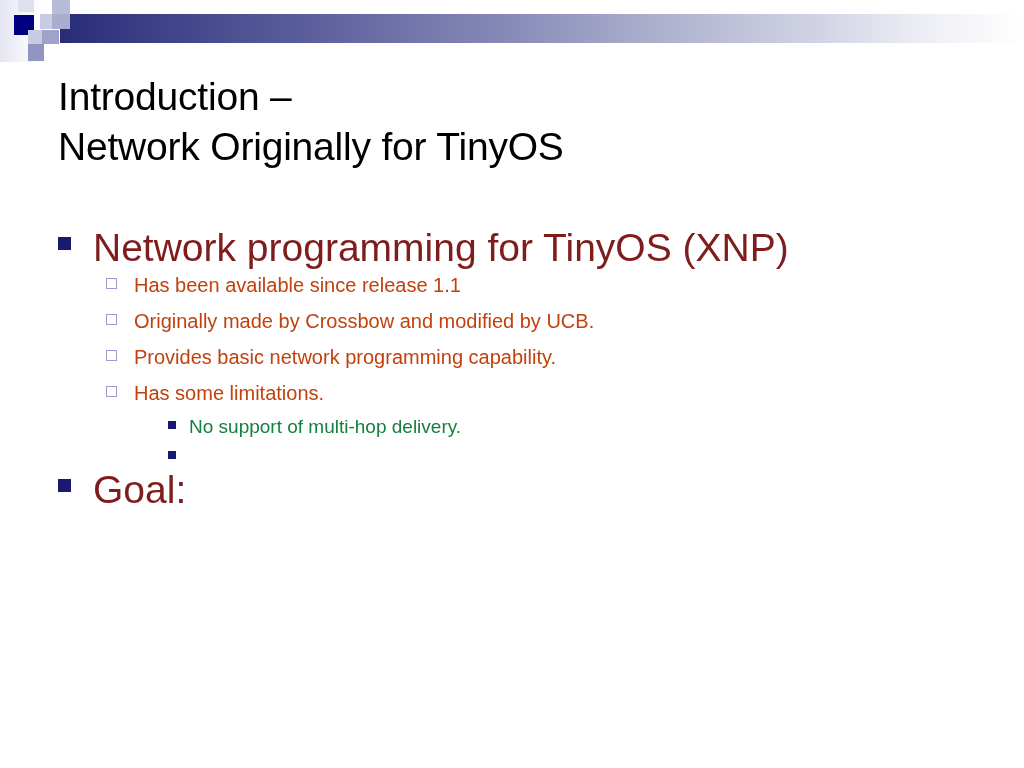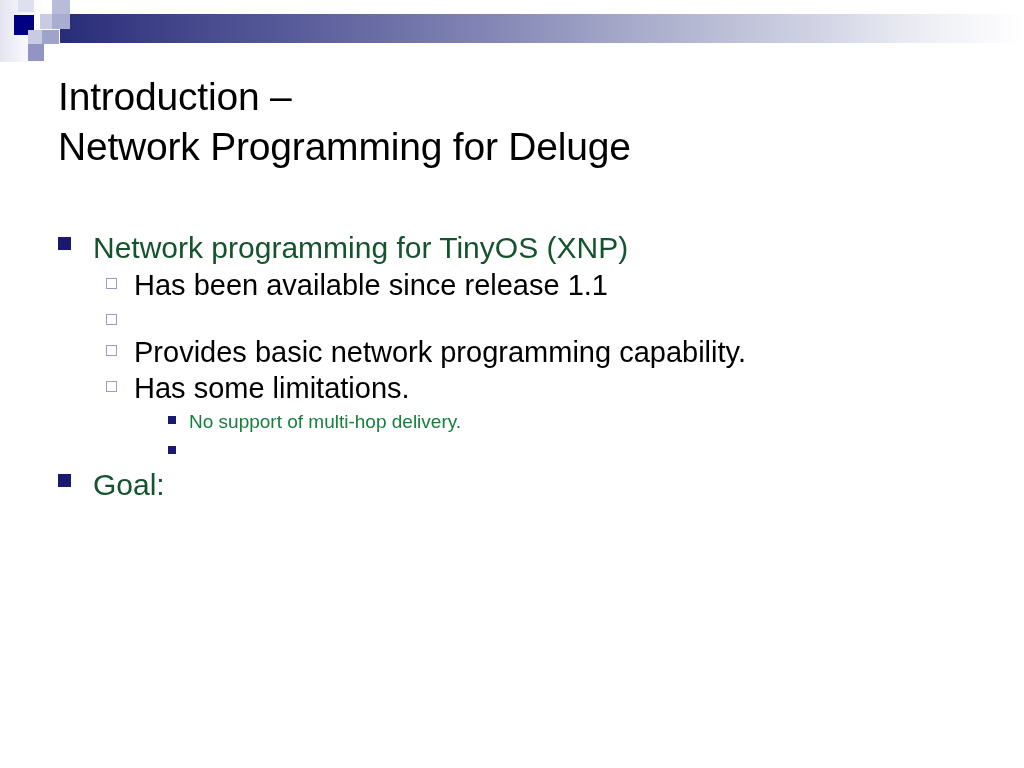--- a/index.html
+++ b/index.html
@@ -103,23 +103,23 @@
     align-items: center;
     margin-right: 20px;
   }
   .lvl1 .marker i {
     display: block;
     width: 13px;
     height: 13px;
     background: #191970;
   }
   .lvl1 .text {
-    font-size: 30px;
+    font-size: 39px;
     line-height: 39px;
-    color: #14532d;
+    color: #7f1d1d;
   }
 
   
   .lvl2 {
     margin-left: 48px;
     margin-bottom: 3px;
   }
   .lvl2 .marker {
     width: 14px;
     height: 28px;
@@ -130,23 +130,23 @@
   }
   .lvl2 .marker i {
     display: block;
     width: 11px;
     height: 11px;
     border: 1px solid #9a9ccb;
     background: transparent;
     box-sizing: border-box;
   }
   .lvl2 .text {
-    font-size: 29px;
+    font-size: 20px;
     line-height: 33px;
-    color: #000000;
+    color: #c2410c;
   }
 
   
   .lvl3 {
     margin-left: 110px;
     margin-bottom: 3px;
   }
   .lvl3 .marker {
     width: 10px;
     height: 24px;
@@ -184,40 +184,41 @@
         <div class="sq" style="left: 40px; top: 14px; width: 18px; height: 15px; background: rgb(201, 203, 226);"></div>
         <div class="sq" style="left: 52px; top: 14px; width: 18px; height: 15px; background: rgb(170, 173, 208);"></div>
         <div class="sq" style="left: 28px; top: 30px; width: 17px; height: 14px; background: rgb(201, 203, 226);"></div>
         <div class="sq" style="left: 42px; top: 30px; width: 17px; height: 14px; background: rgb(159, 162, 201);"></div>
         <div class="sq" style="left: 28px; top: 44px; width: 16px; height: 17px; background: rgb(146, 149, 196);"></div>
       </div>
   </div>
 
   <div class="title">
     <div class="title-line">Introduction –</div>
-    <div class="title-line">Network Programming for Deluge</div>
+    <div class="title-line">Network Originally for TinyOS</div>
   </div>
 
   <div class="body" id="bullet-list">
       <div class="row lvl1">
         <span class="marker">
           <i></i>
         </span>
         <span class="text">Network programming for TinyOS (XNP)</span>
       </div>
       <div class="row lvl2">
         <span class="marker">
           <i></i>
         </span>
         <span class="text">Has been available since release 1.1</span>
       </div>
       <div class="row lvl2">
         <span class="marker">
           <i></i>
         </span>
+        <span class="text">Originally made by Crossbow and modified by UCB.</span>
       </div>
       <div class="row lvl2">
         <span class="marker">
           <i></i>
         </span>
         <span class="text">Provides basic network programming capability.</span>
       </div>
       <div class="row lvl2">
         <span class="marker">
           <i></i>

